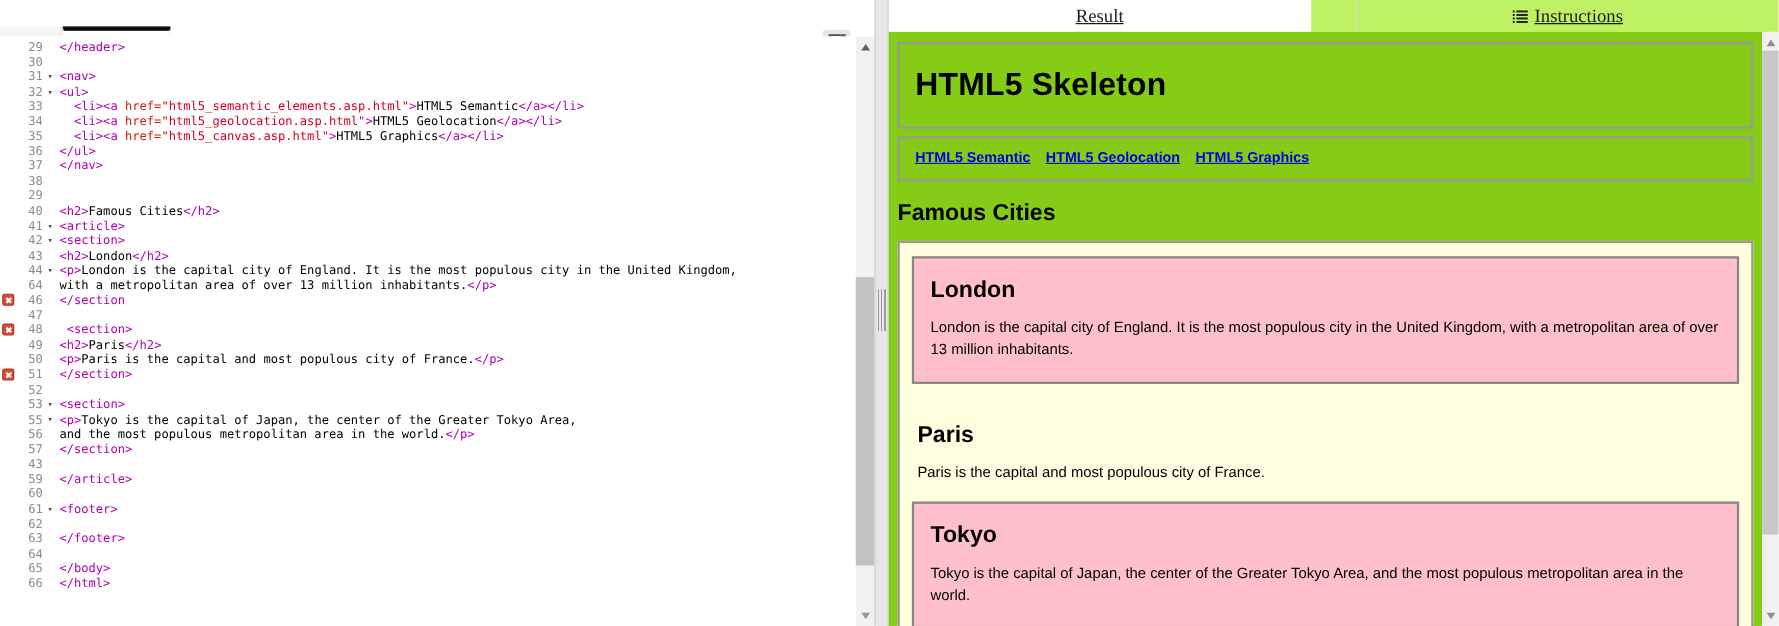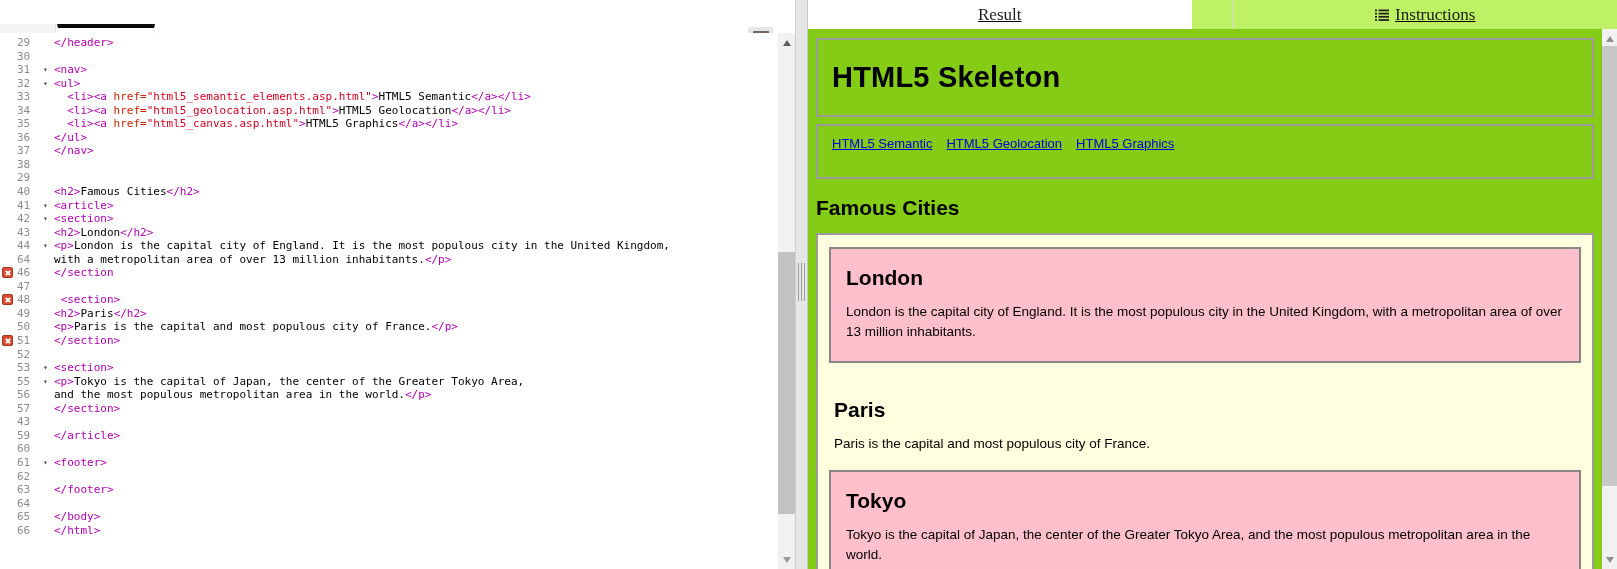--- a/index.html
+++ b/index.html
@@ -25,21 +25,21 @@
   .file-tab{position:absolute;left:57px;top:0;width:98px;height:33px;background:#fff;
             border-top:4px solid #0b0b0b;border-right:1px solid #ececec;border-left:1px solid #f3f3f3;
             font-family:"Liberation Serif",serif;font-size:15px;color:#111;text-align:center;line-height:27px;}
   .ticons{position:absolute;right:22px;top:0;height:33px;display:flex;align-items:center;gap:11px;}
   .iconbox{width:25px;height:27px;background:#e5e5e5;border-radius:3px;display:flex;align-items:center;justify-content:center;}
 
   .code{position:absolute;top:33px;left:0;right:17px;bottom:0;overflow:hidden;
         font-family:"DejaVu Sans Mono","Liberation Mono",monospace;font-size:11px;color:#000;background:#fff;padding-top:3px;}
   .cl{display:flex;height:13.55px;line-height:13.55px;white-space:pre;}
   .g-err{width:17px;flex:none;text-align:left;padding-left:2px;}
-  .g-num{width:22px;flex:none;color:#8b8b8b;}
+  .g-num{width:22px;flex:none;text-align:right;color:#8b8b8b;}
   .g-fold{width:13px;flex:none;text-align:center;color:#4c4c4c;font-size:8px;line-height:13.55px;}
   .ctext{padding-left:2px;}
   .tk-t{color:var(--code-tag);}
   .tk-a{color:var(--code-attr);}
   .tk-s{color:var(--code-string);}
   .tk-x{color:#000;}
   .errbox{position:relative;display:inline-block;width:11px;height:11px;background:var(--err);
           border:1px solid #a23920;border-radius:2px;top:1px;}
   .errbox::before,.errbox::after{content:'';position:absolute;left:1.5px;right:1.5px;top:4px;height:1.8px;background:#fff;}
   .errbox::before{transform:rotate(45deg);}
@@ -64,21 +64,21 @@
   .rtab{flex:1;text-align:center;line-height:29px;font-family:"Liberation Serif",serif;
         font-size:17px;color:#1c1c1c;cursor:pointer;}
   .rtab.active{background:#fff;}
   .rtab.inactive{border-left:1px solid #dadada;margin-left:41px;}
   .rtab .licon{display:inline-block;vertical-align:-1px;margin-right:6px;}
 
   .preview{position:absolute;top:29px;left:0;right:15px;bottom:0;background:#84cc16;
            padding:9px 8px 0 8px;overflow:hidden;color:#000;}
   .pv-header{border:2px solid var(--box-border);padding:11px 14px;margin-bottom:7px;}
   .pv-header h1{font-size:29px;font-weight:bold;margin:10px 0;letter-spacing:0.2px;}
-  .pv-nav{border:2px solid var(--box-border);padding:8px 14px 25px 14px;margin-bottom:14px;}
+  .pv-nav{border:2px solid var(--box-border);padding:8px 14px 11px 14px;margin-bottom:14px;font-weight:bold;}
   .pv-nav a{color:var(--link);font-size:13px;text-decoration:underline;margin-right:14px;cursor:pointer;}
   .pv-h2{font-size:21px;font-weight:bold;margin:17px 0 13px 0;}
   .pv-article{background:var(--article-bg);border:2px solid var(--box-border);padding:12px 11px;}
   .sec{margin:0 0 16px 0;}
   .sec:last-child{margin-bottom:0;}
   .sec.pink{background:var(--section-bg);border:2px solid #868686;padding:4px 15px 10px 15px;}
   .sec.plain{padding:6px 5px 0 5px;}
   .sec h2{font-size:21px;font-weight:bold;margin:13px 0 12px 0;}
   .sec p{font-size:13.5px;line-height:1.5;margin:8px 0 8px 0;max-width:1500px;}
 

